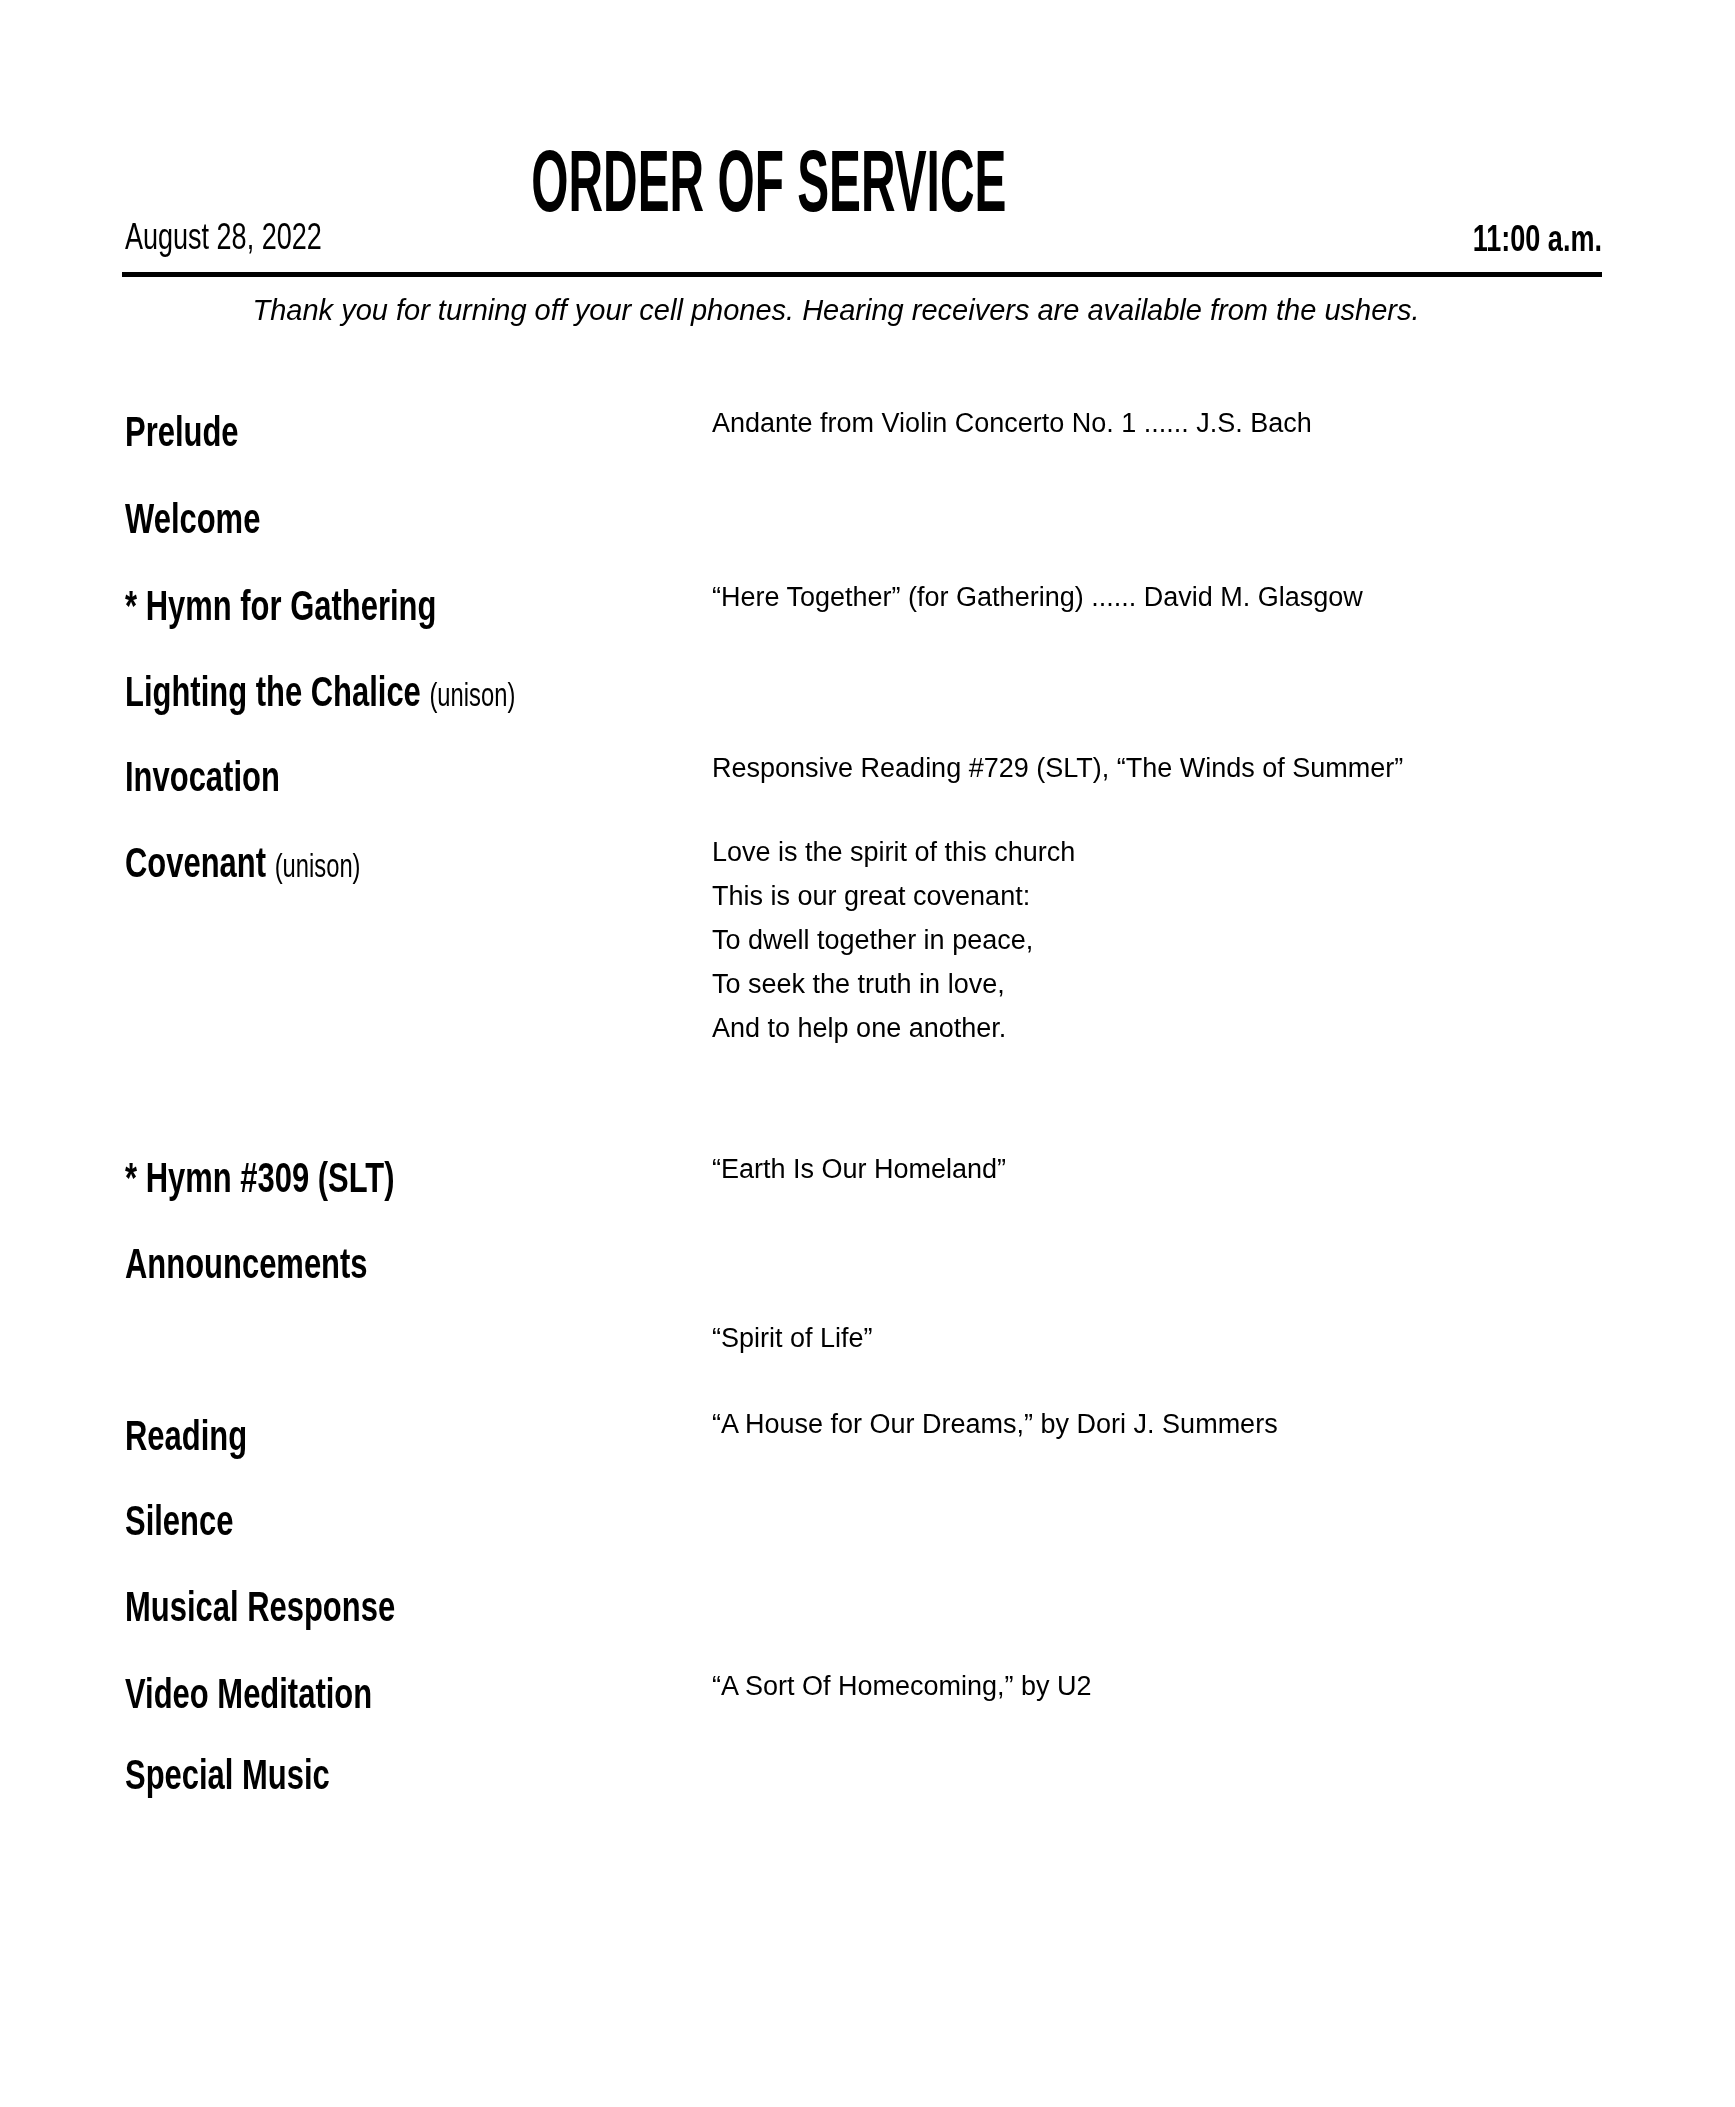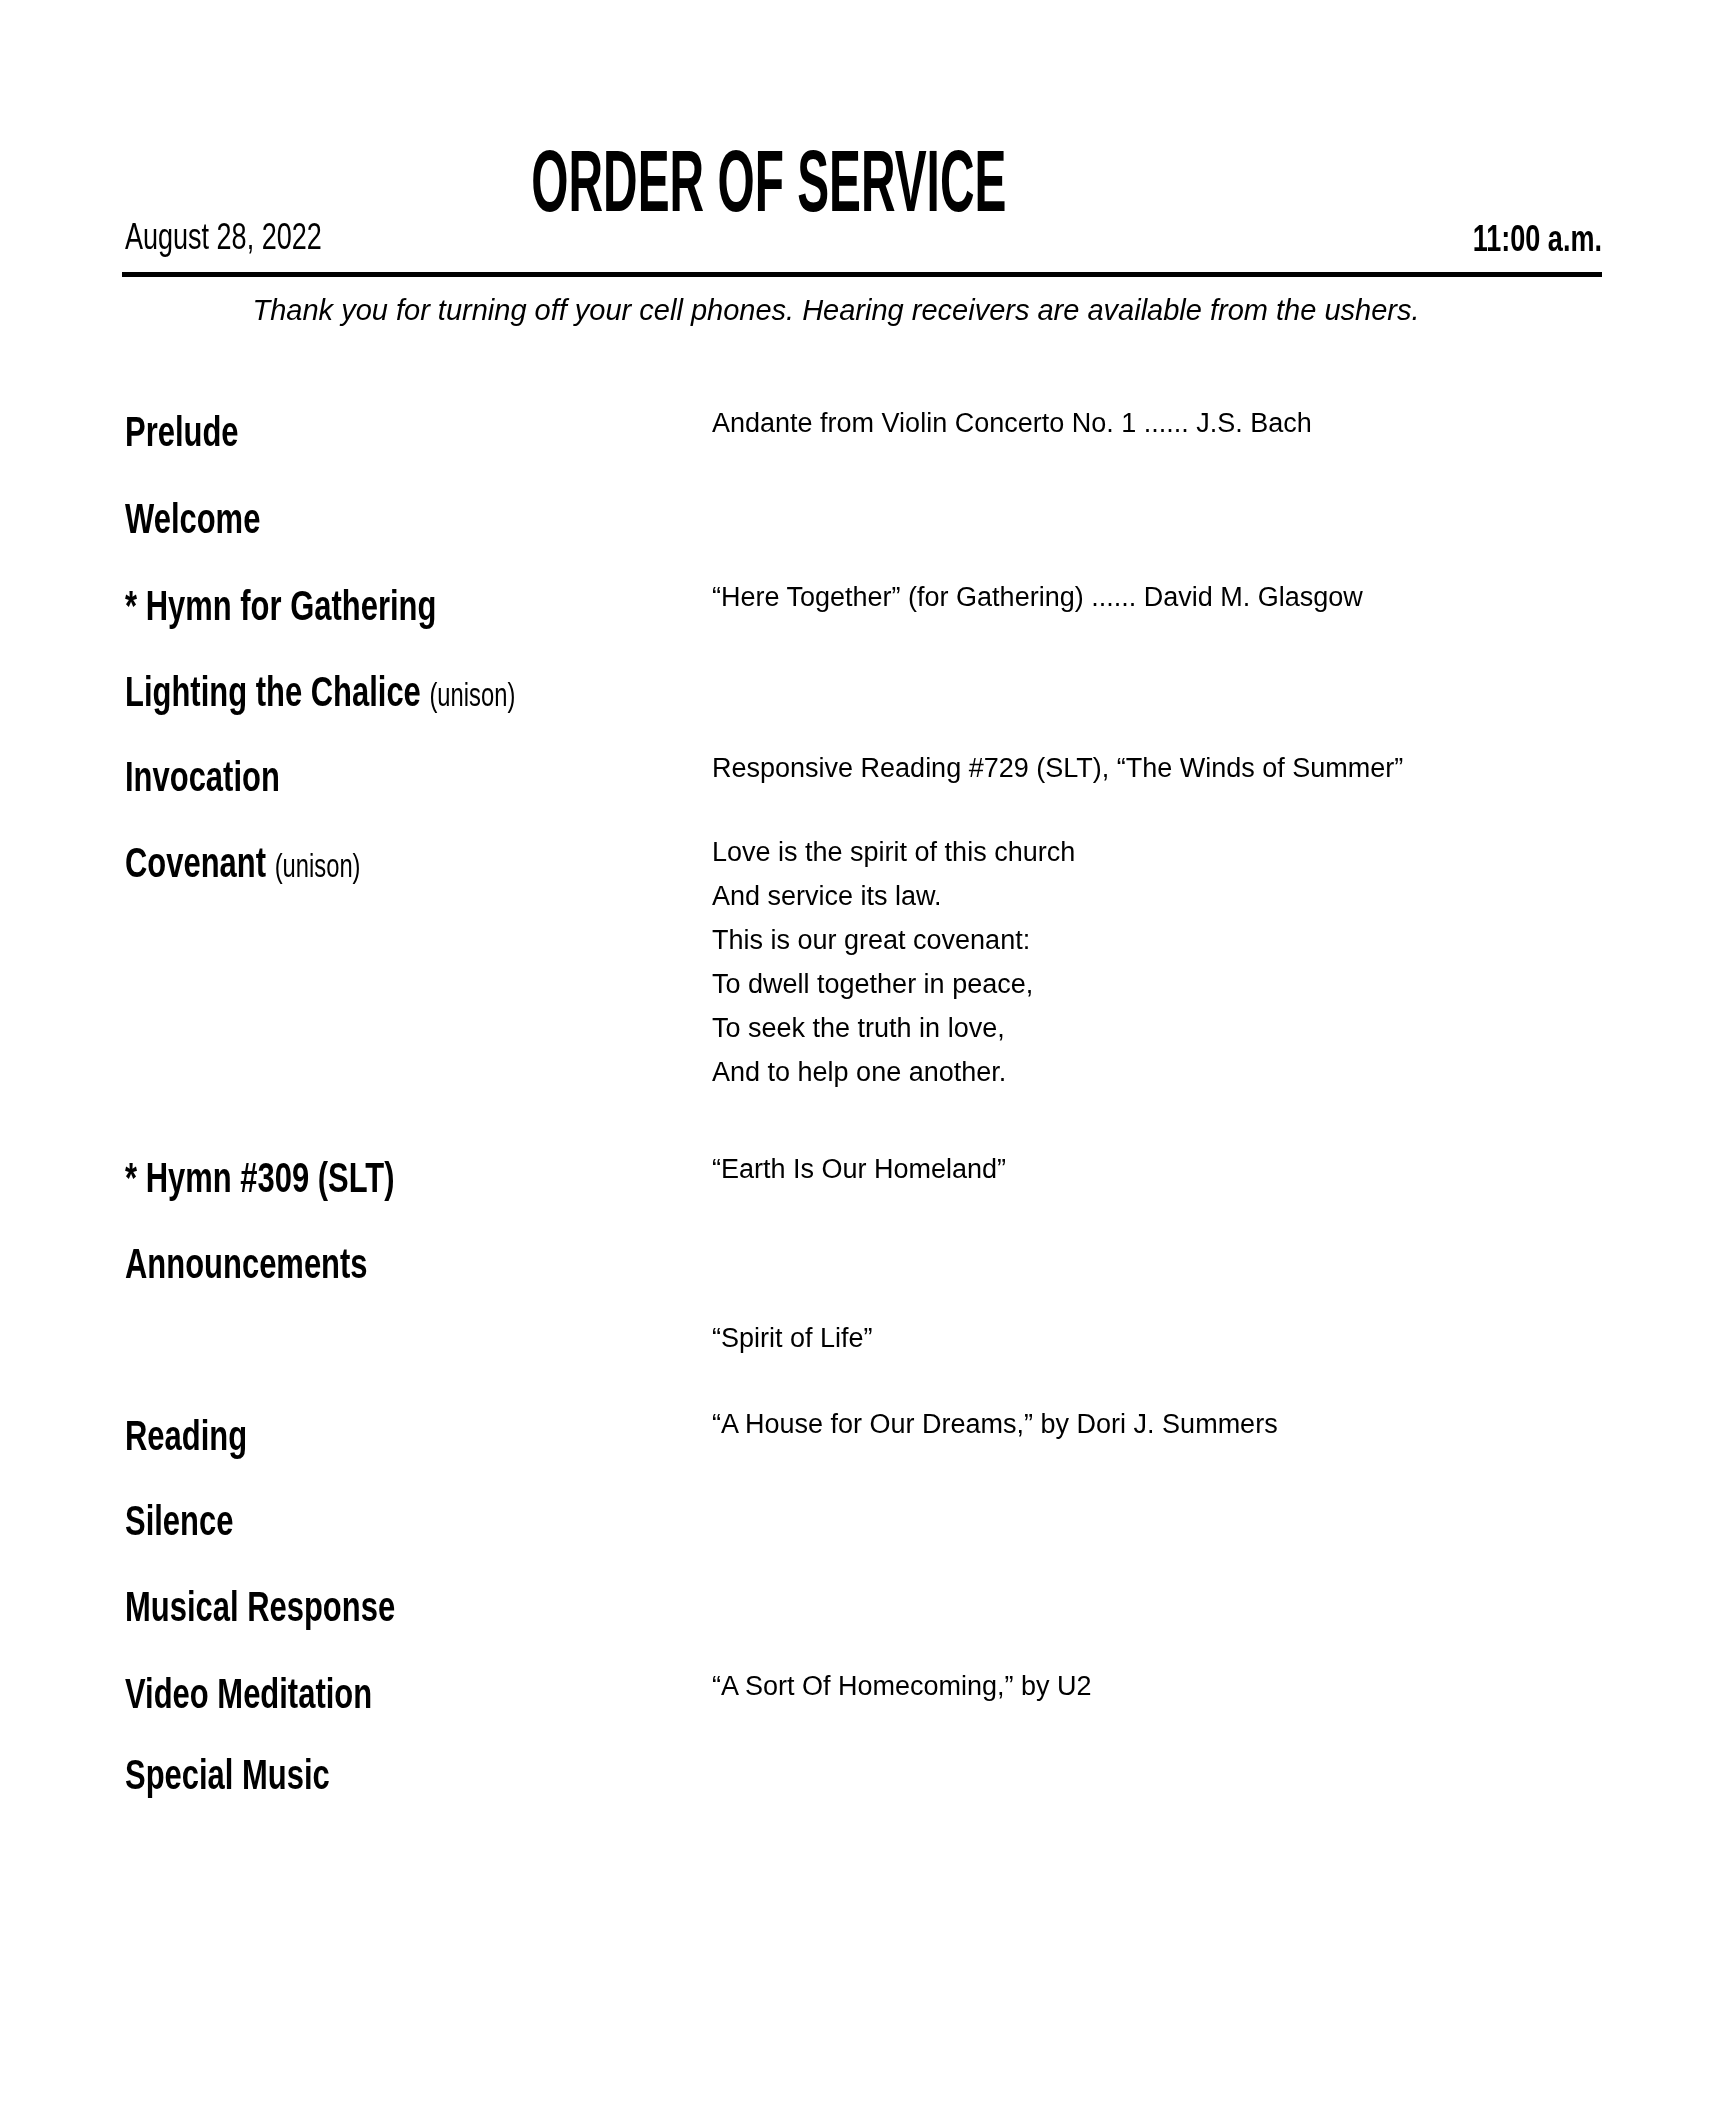--- a/index.html
+++ b/index.html
@@ -85,21 +85,20 @@
   <div class="label" style="top:1585px"><span class="squeeze">Musical Response</span></div>
   <div class="label" style="top:1672px"><span class="squeeze">Video Meditation</span></div>
   <div class="label" style="top:1753px"><span class="squeeze">Special Music</span></div>
 
   <div class="content" style="top:403px">Andante from Violin Concerto No. 1 ...... J.S. Bach</div>
   <div class="content" style="top:577px">“Here Together” (for Gathering) ...... David M. Glasgow</div>
   <div class="content" style="top:748px">Responsive Reading #729 (SLT), “The Winds of Summer”</div>
 
   <div class="content covenant" style="top:830px">
     <div>Love is the spirit of this church</div>
-    <div>And service its law.</div>
     <div>This is our great covenant:</div>
     <div>To dwell together in peace,</div>
     <div>To seek the truth in love,</div>
     <div>And to help one another.</div>
   </div>
 
   <div class="content" style="top:1149px">“Earth Is Our Homeland”</div>
   <div class="content" style="top:1318px">“Spirit of Life”</div>
   <div class="content" style="top:1404px">“A House for Our Dreams,” by Dori J. Summers</div>
   <div class="content" style="top:1666px">“A Sort Of Homecoming,” by U2</div>

